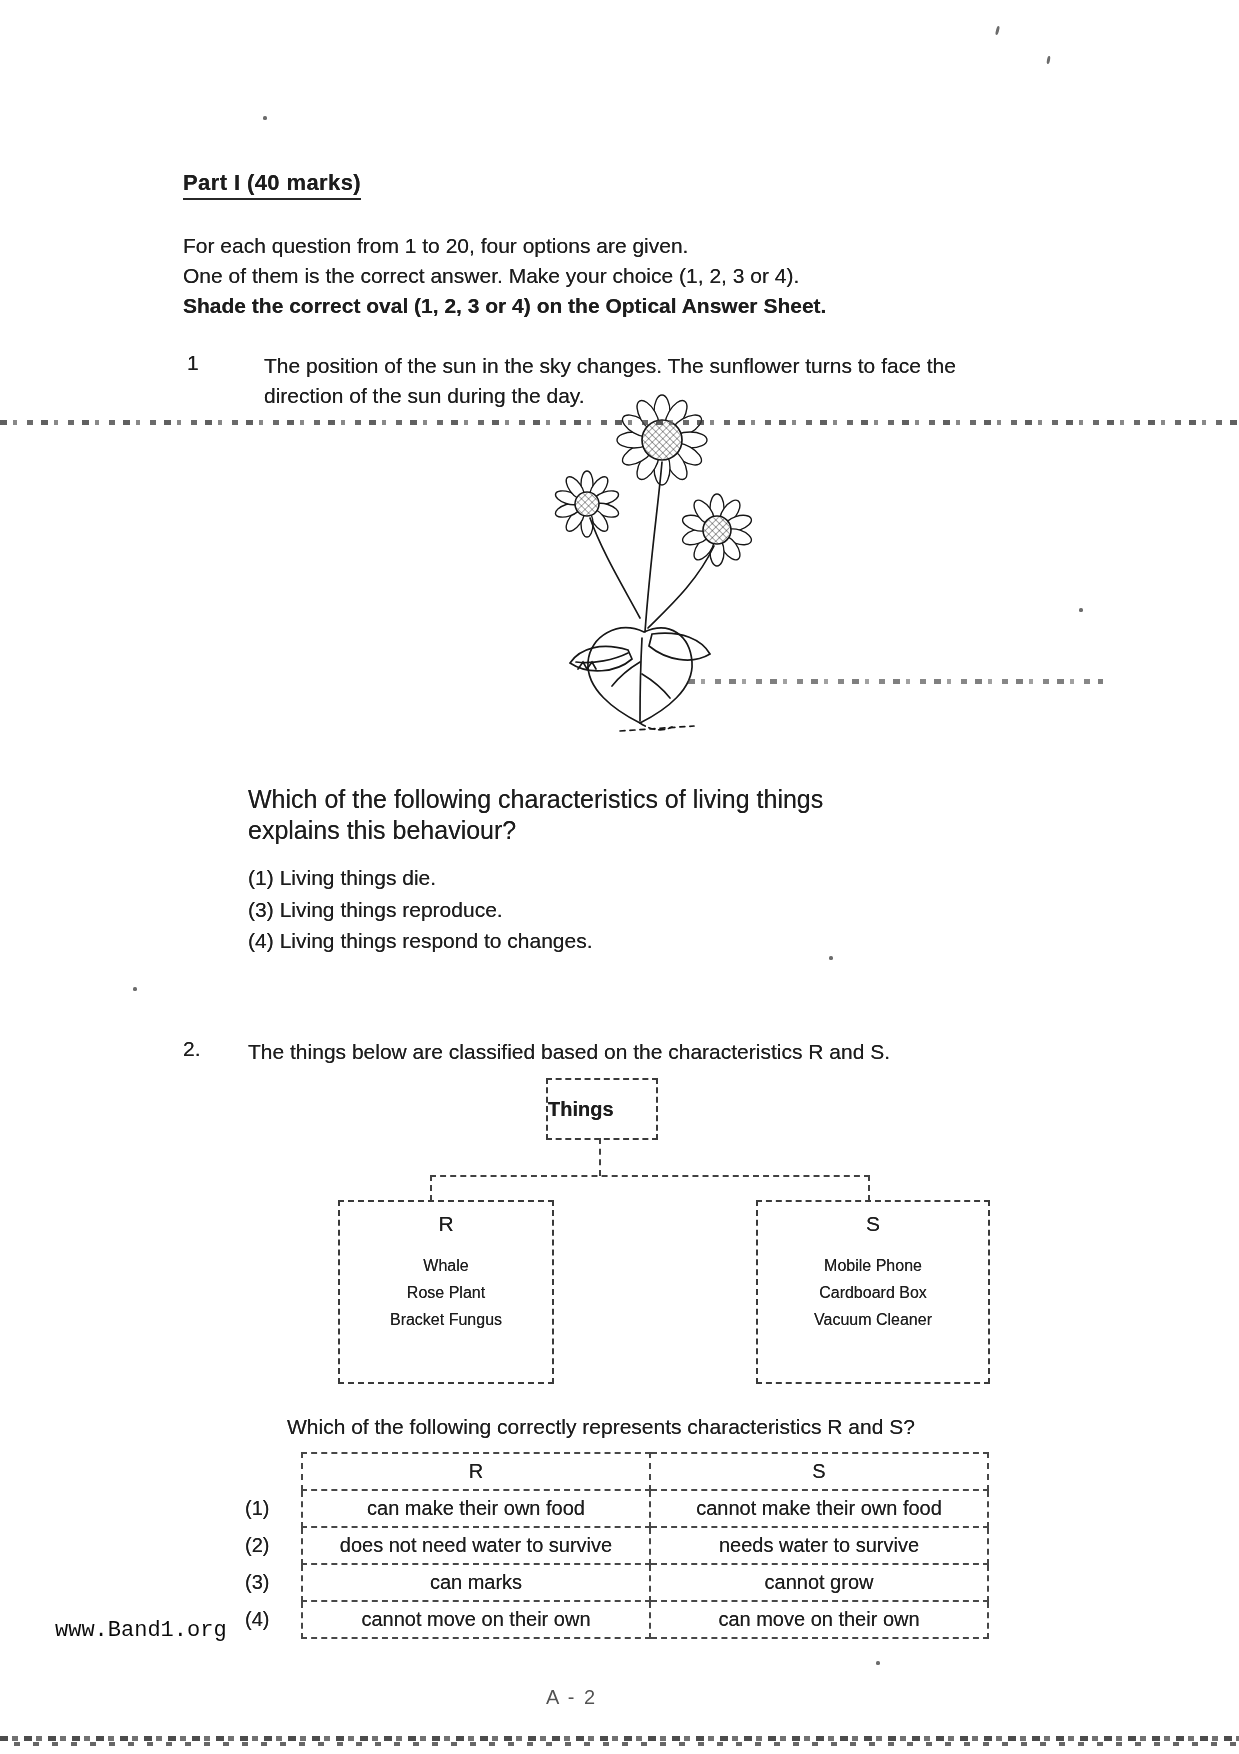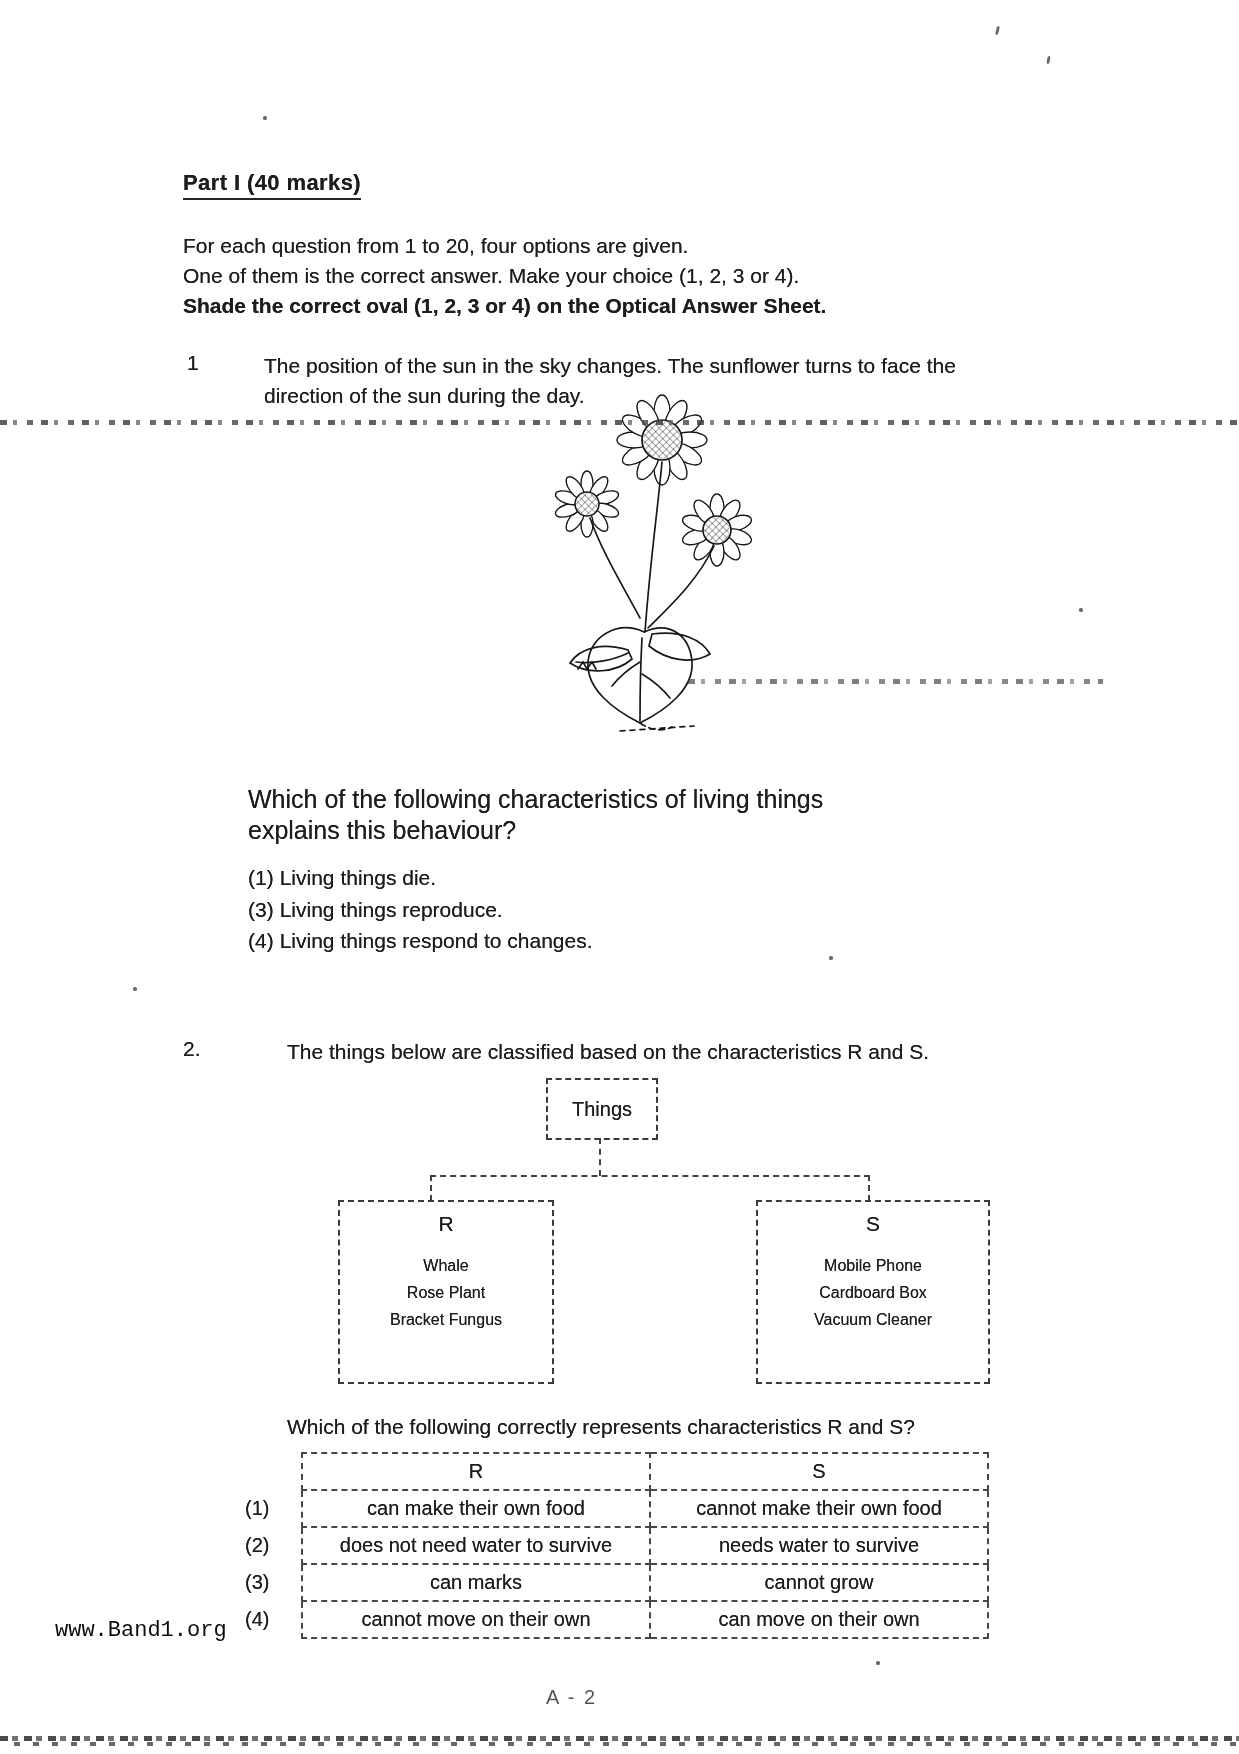--- a/index.html
+++ b/index.html
@@ -21,28 +21,28 @@
   .qnum  { font-size:21px; }
   .qstem { font-size:21px; line-height:30px; }
 
   .q1-num    { left:187px; top:351px; }
   .q1-stem   { left:264px; top:351px; width:710px; }
   .q1-prompt { left:248px; top:784px; width:665px; font-size:25px; line-height:31px; }
   .q1-options{ left:248px; top:862px; font-size:21px; line-height:31.5px; }
   .q1-options .opt span { margin-right:6px; }
 
   .q2-num    { left:183px; top:1037px; }
-  .q2-stem   { left:248px; top:1037px; width:720px;text-align:center; }
+  .q2-stem   { left:248px; top:1037px; width:720px; }
   .q2-prompt { left:245px; top:1415px; width:770px; font-size:21px;margin-left:42px; }
 
   
   .dash-box { border:2px dashed #3d3d3d; background:#fff; }
   .things-box {
     left:546px; top:1078px; width:108px; height:58px;
-    display:flex; align-items:center; justify-content:center; font-size:20px;
+    display:flex; align-items:center; font-size:20px;font-weight:bold;
   }
   .conn { border-color:#444; }
   .conn-v { border-left:2px dashed #444; width:0; }
   .conn-h { border-top:2px dashed #444; height:0; }
   .group-box { width:212px; height:180px; text-align:center; }
   .group-box .glabel { font-size:21px; margin-top:10px; }
   .group-box .gitems { margin-top:16px; font-size:16px; line-height:27px; }
   .r-box { left:338px; top:1200px; }
   .s-box { left:756px; top:1200px; width:230px; }
 

